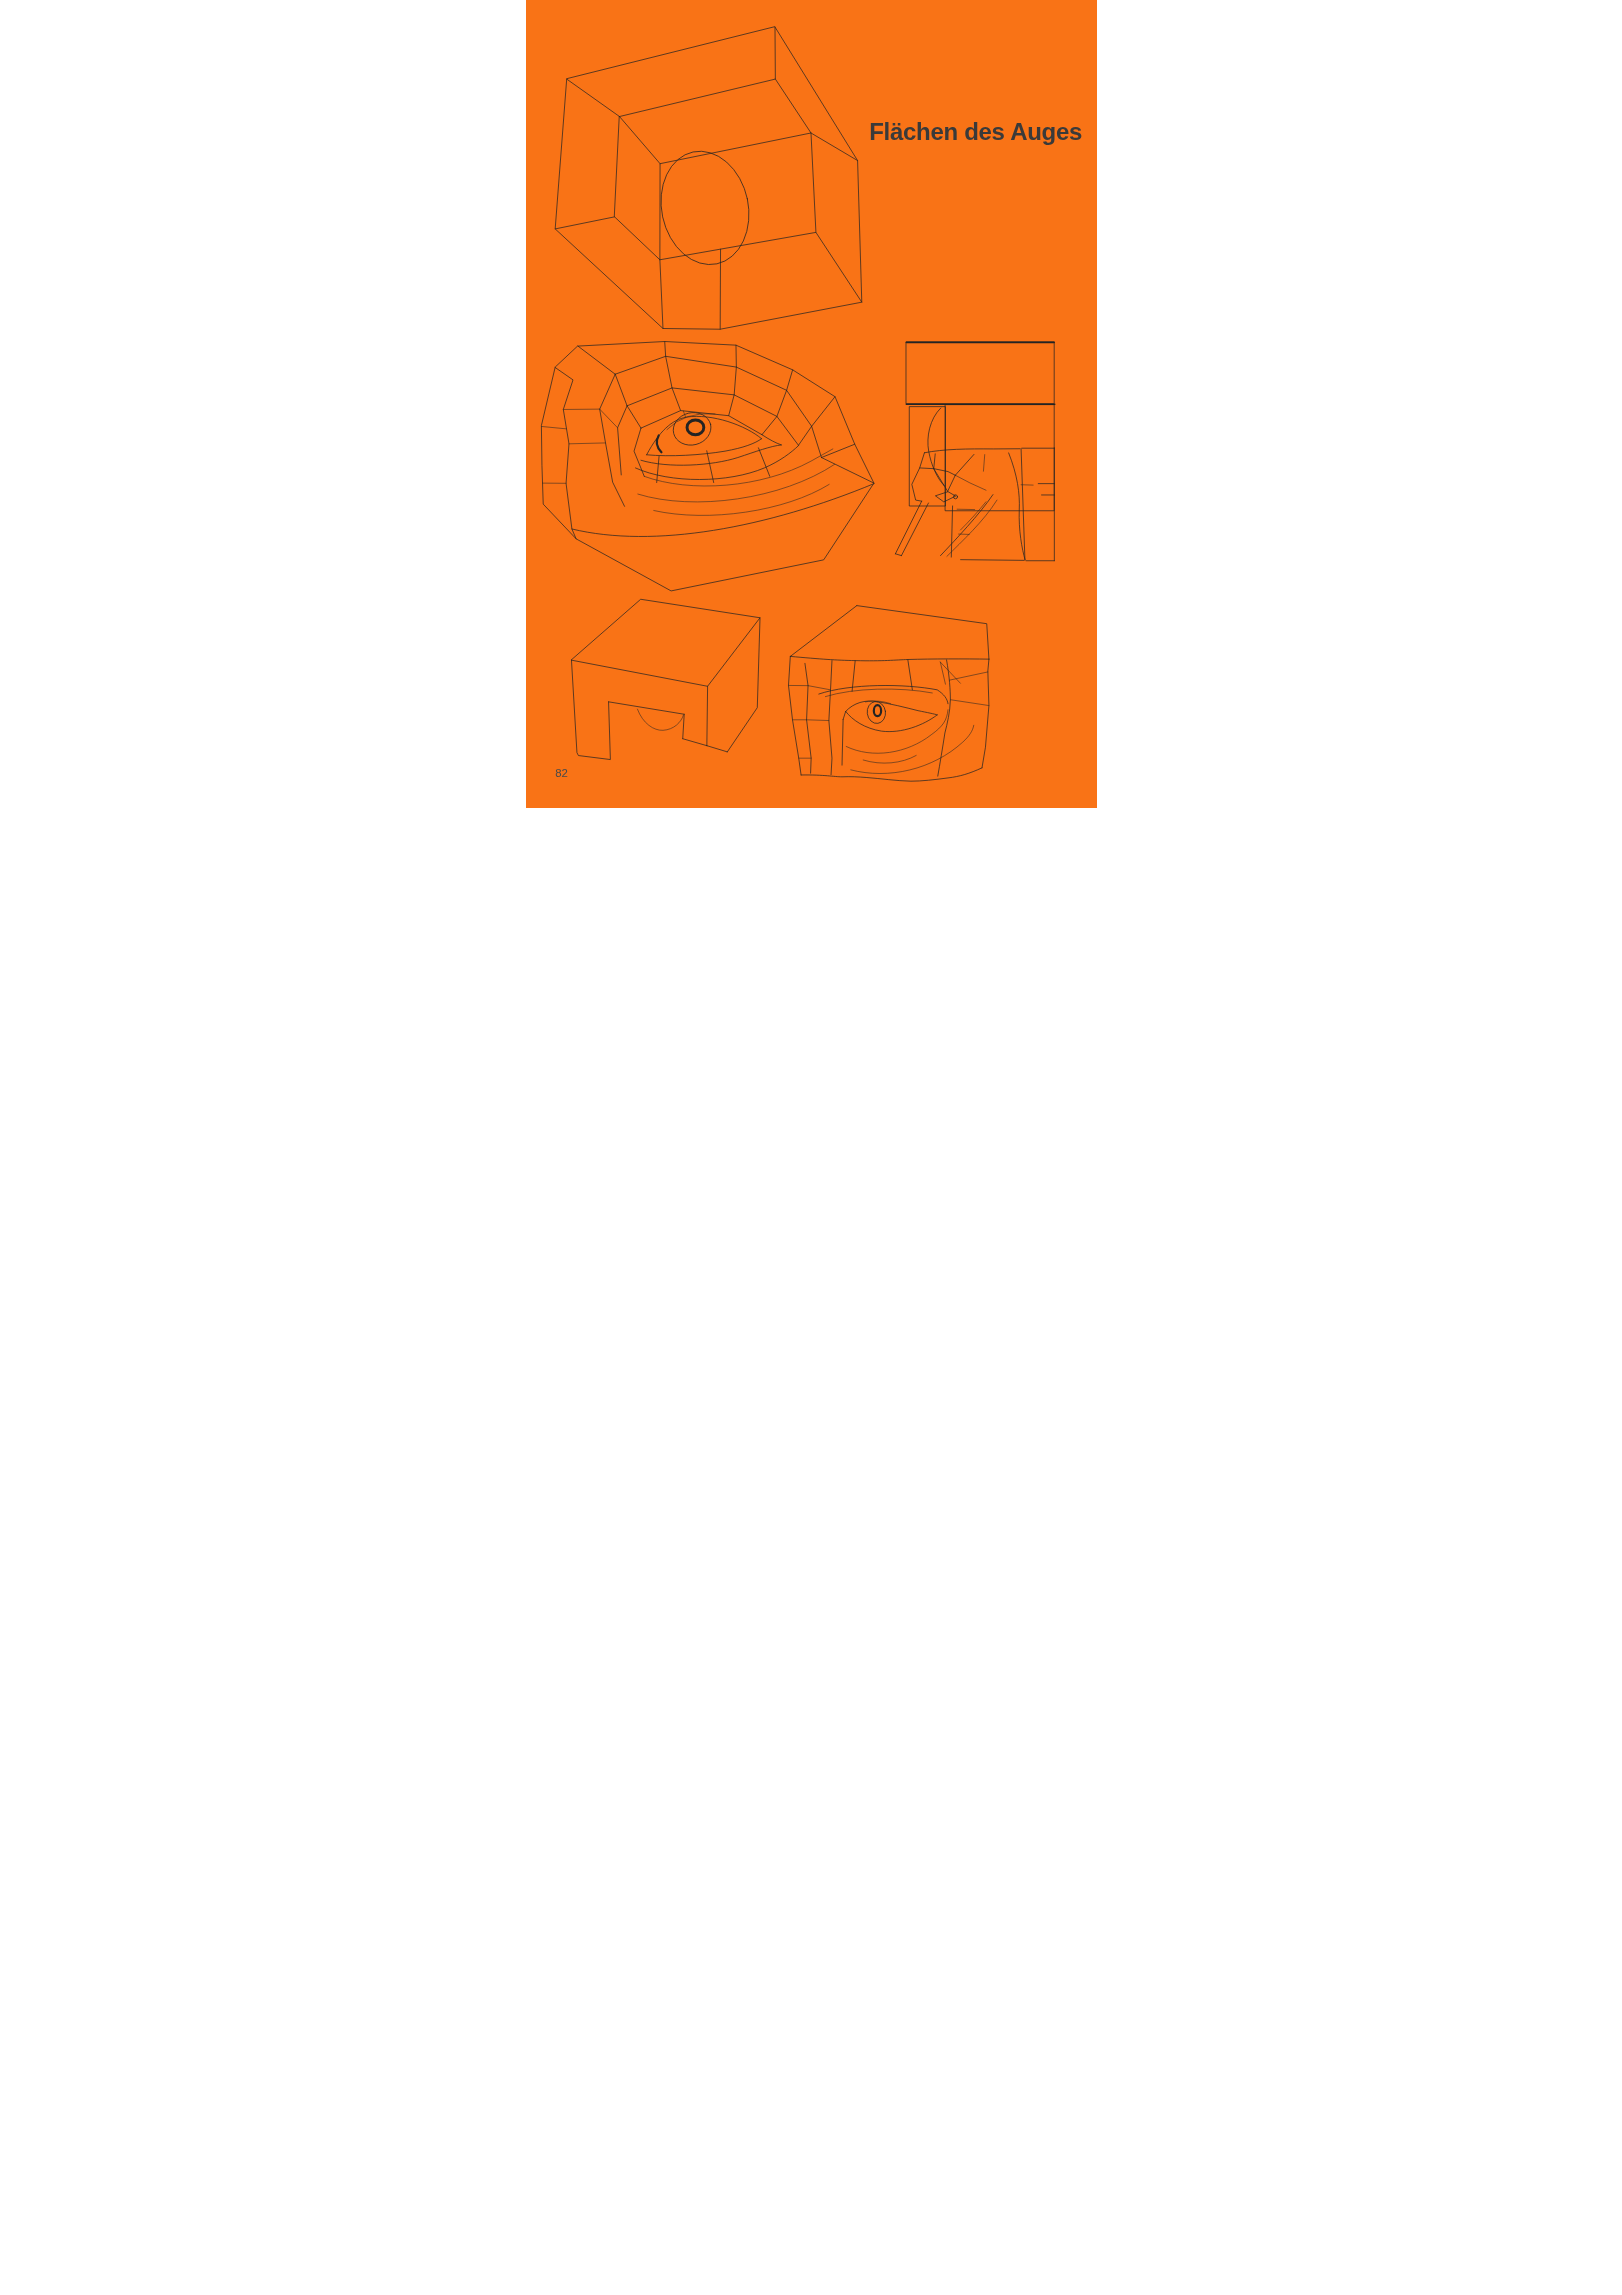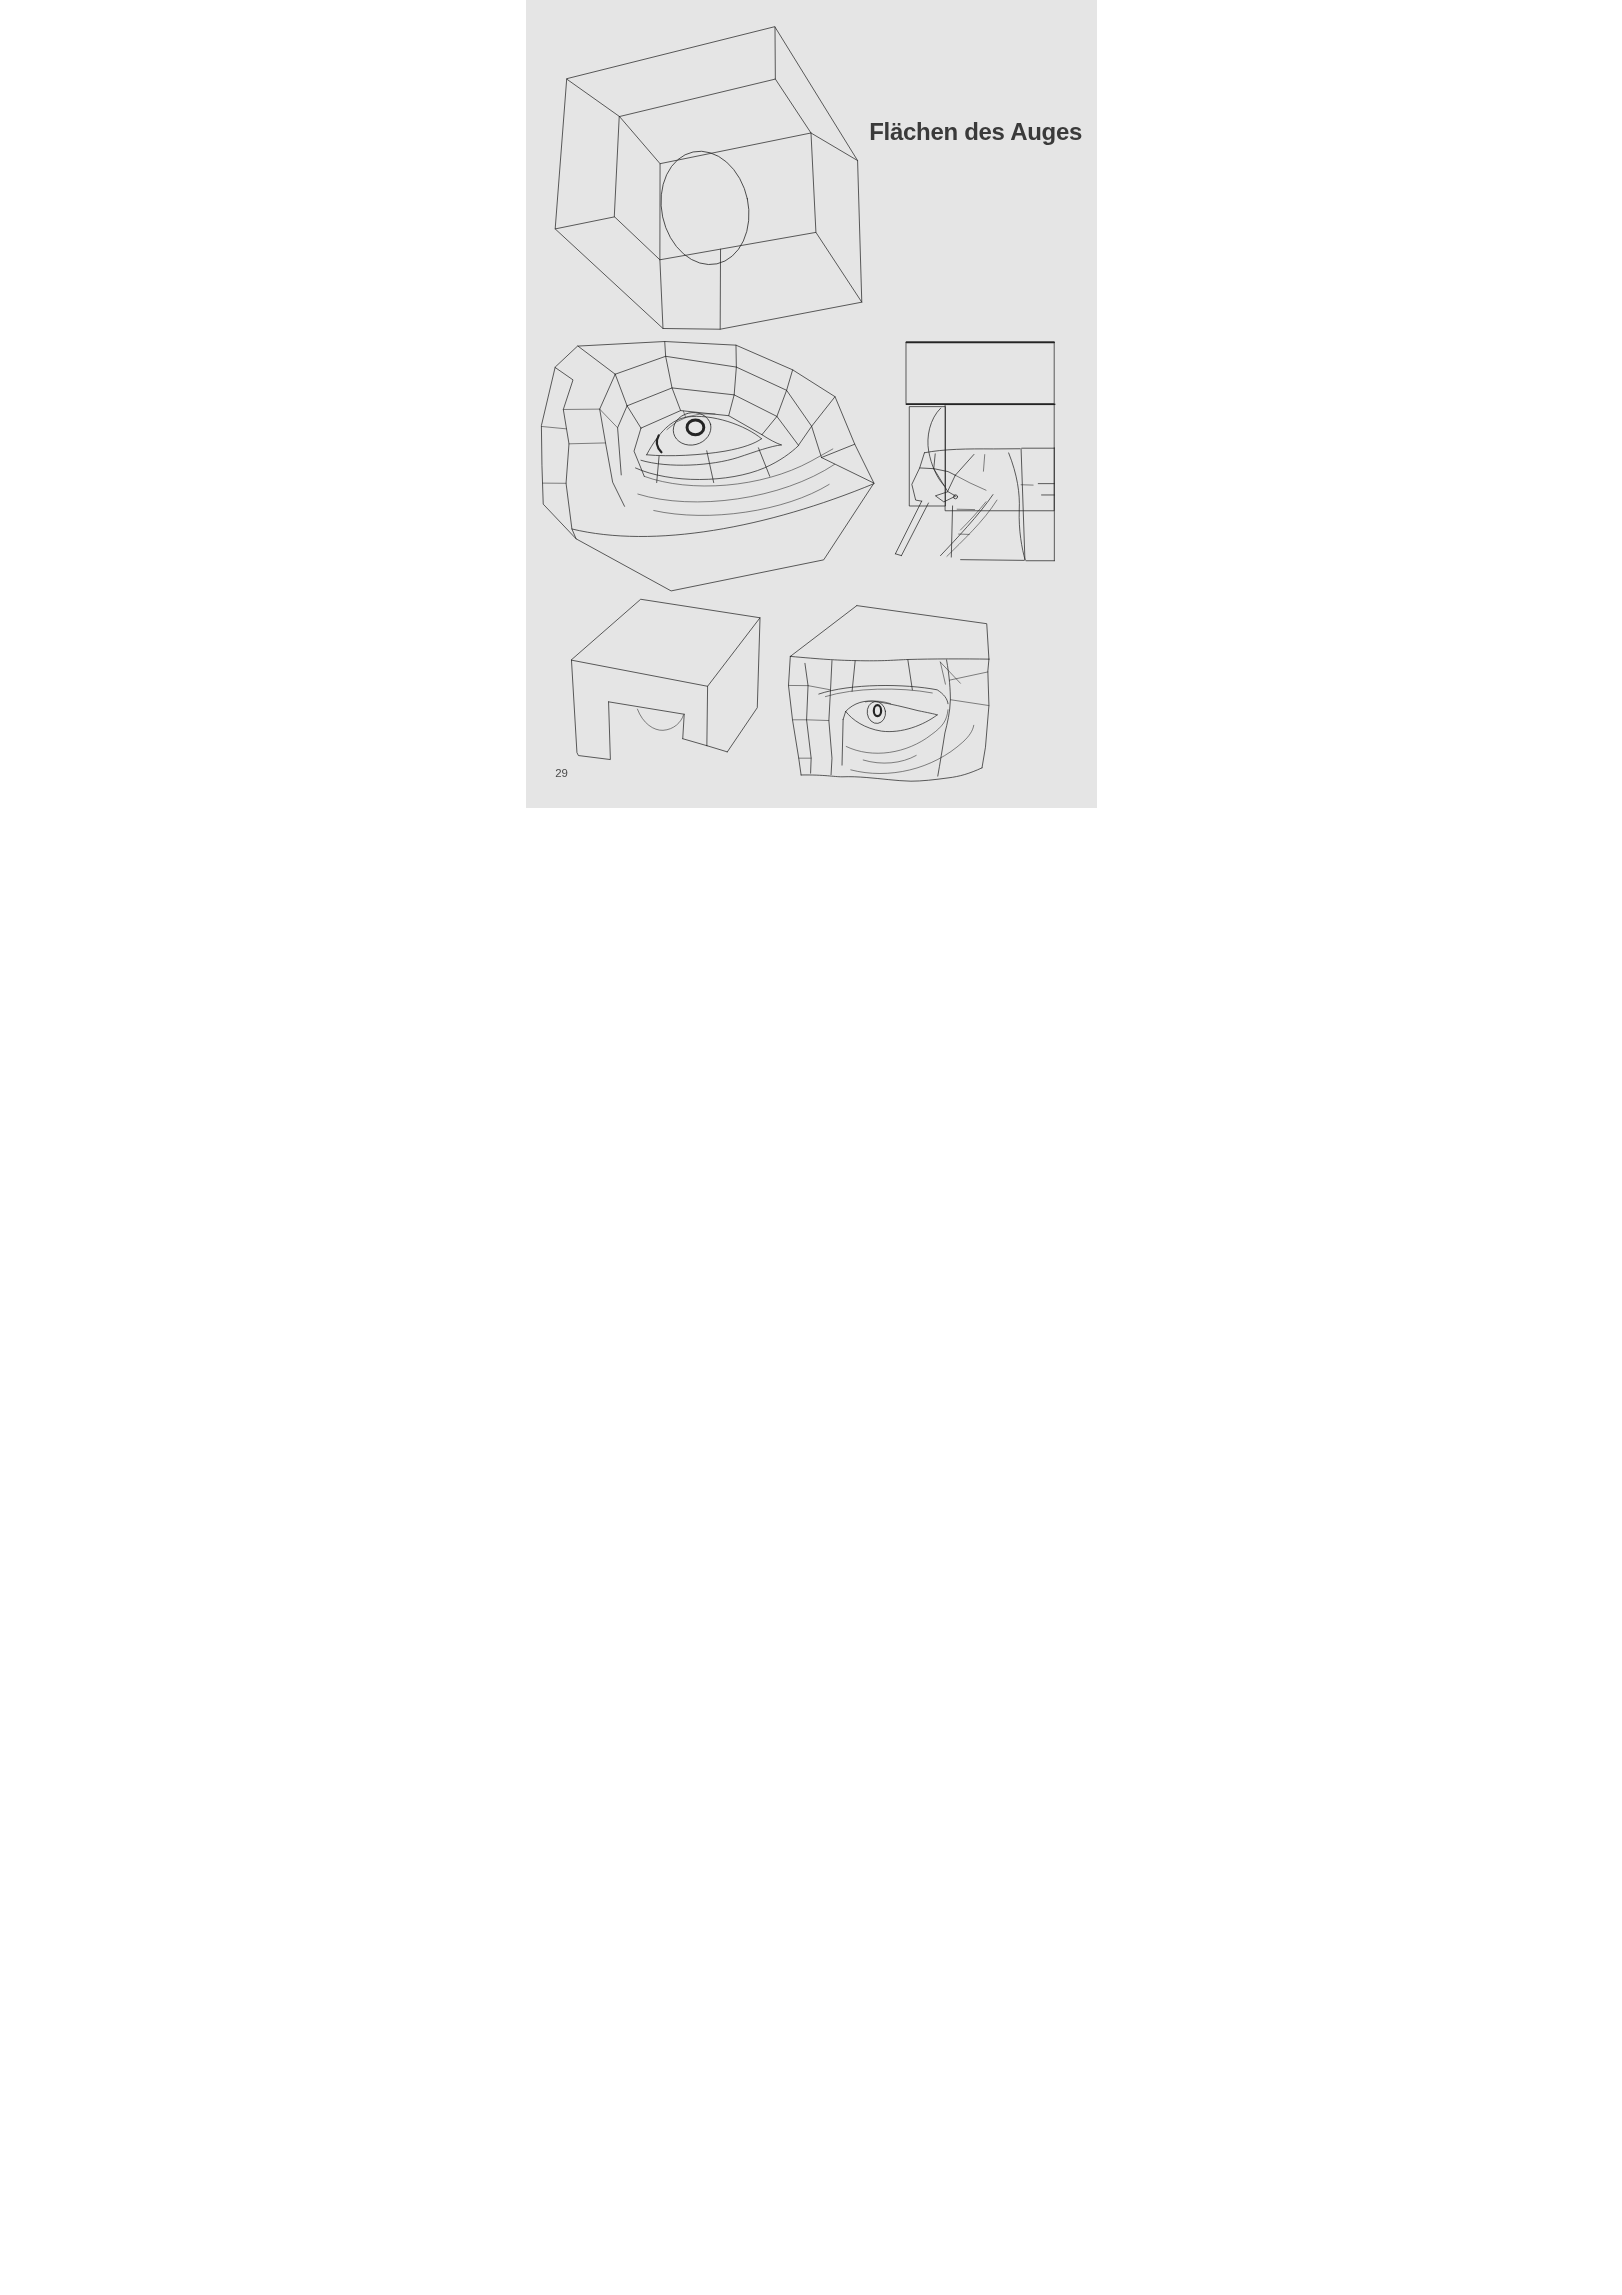--- a/index.html
+++ b/index.html
@@ -6,21 +6,21 @@
     margin: 0;
     padding: 0;
     background: #ffffff;
     font-family: "Liberation Sans", sans-serif;
   }
   .page {
     position: relative;
     width: 571px;
     height: 808px;
     margin: 0 auto;
-    background: #e5e5e5;
+    background: #f97316;
     overflow: hidden;
   }
   .fig {
     position: absolute;
     display: block;
   }
   .fig path, .fig ellipse, .fig circle, .fig rect {
     fill: none;
     stroke: #242424;
     stroke-width: 4;
@@ -211,16 +211,16 @@
     <path d="M1754,3894 L1740,3938"></path>
     <path d="M1740,3938 L1734,4188"></path>
     <path class="thin" d="M1757,4086 C1900,4155 2090,4125 2222,4022 C2286,3976 2308,3944 2314,3885"></path>
     <path class="thin" d="M1782,4214 C1990,4268 2230,4212 2395,4062 C2430,4030 2450,4000 2455,3970"></path>
     <path class="thin" d="M1850,4160 C1950,4190 2060,4180 2140,4135"></path>
   </svg>
 
   <h1 class="title" style="margin:0;">Flächen des Auges</h1>
 
 
-  <div class="page-number">29</div>
+  <div class="page-number">82</div>
 
 </div>
 
 
 </body></html>

